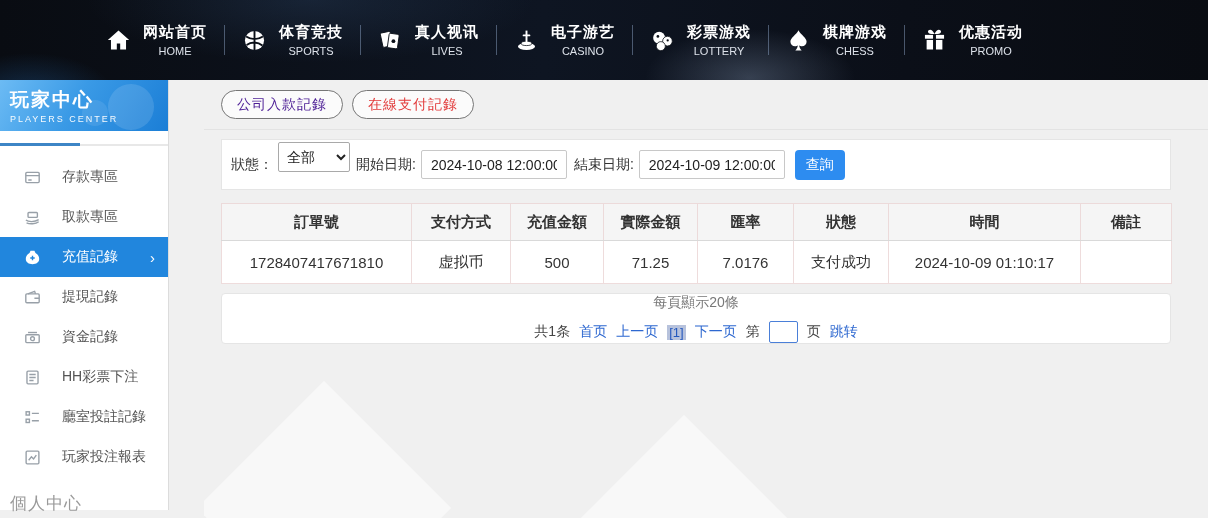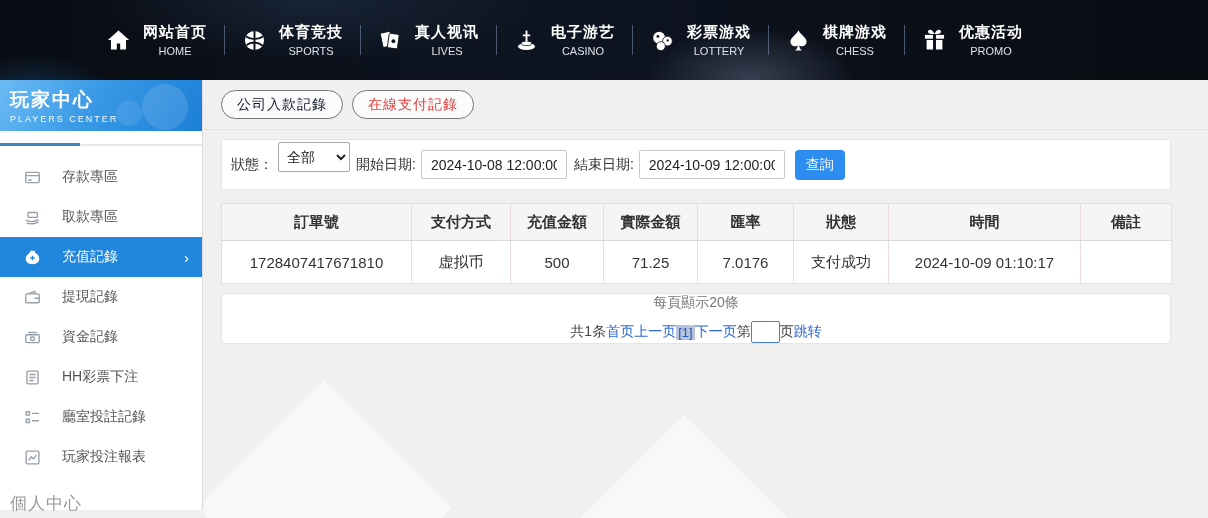--- a/index.html
+++ b/index.html
@@ -17,21 +17,21 @@
   .nav-items { display:flex; margin-left:88px; height:100%; }
   .nav-item { position:relative; display:flex; align-items:center; gap:11px;
     padding:0 17px; cursor:pointer; }
   .nav-item + .nav-item::before { content:''; position:absolute; left:0; top:25px;
     height:30px; width:1px; background:rgba(150,175,210,.45); }
   .nav-ico { width:27px; height:27px; display:block; }
   .nav-zh { color:#fff; font-size:15px; font-weight:bold; letter-spacing:1px; text-align:center; }
   .nav-en { color:#dde2ea; font-size:11px; text-align:center; margin-top:3px; }
 
   
-  .sidebar { position:absolute; top:80px; left:0; width:203px; bottom:8px;
+  .sidebar { position:absolute; top:80px; left:0; width:169px; bottom:8px;
     background:#fff; border-right:1px solid #dcdcdc; }
   .side-head { height:51px; padding:7px 0 0 10px; position:relative; overflow:hidden;
     background:linear-gradient(120deg,#6cbbf4 0%,#3a9ae6 45%,#1b7ed6 100%); }
   .side-head .t1 { color:#fff; font-size:19px; font-weight:bold; letter-spacing:2px; }
   .side-head .t2 { color:rgba(255,255,255,.95); font-size:9px; letter-spacing:2px; margin-top:1px; }
   .pad-wm { position:absolute; right:14px; top:4px; width:46px; height:46px; opacity:.35; }
   .pad-wm::before { content:''; position:absolute; inset:0; border-radius:50%;
     background:rgba(255,255,255,.35); }
   .pad-wm::after { content:''; position:absolute; left:-26px; top:16px; width:26px; height:26px;
     border-radius:50%; background:rgba(255,255,255,.25); }
@@ -47,21 +47,21 @@
   .menu-item .chev { position:absolute; right:13px; font-size:15px; color:#fff; }
 
   
   .main { position:absolute; top:80px; left:204px; right:0; bottom:0; background:#f0f0f0; overflow:hidden; }
   .wm { position:absolute; background:rgba(255,255,255,.5); transform:rotate(45deg); z-index:0; }
   .wm1 { width:180px; height:180px; left:30px; bottom:-80px; }
   .wm2 { width:160px; height:160px; left:400px; bottom:-90px; }
   .tabstrip { position:relative; z-index:1; height:50px; display:flex; align-items:center;
     padding-left:17px; gap:9px; border-bottom:1px solid #e3e3e3; }
   .btn-pill { height:29px; padding:0 15px; border:1px solid #767676; border-radius:15px;
-    background:#fbfbfb; font-size:14px; color:#0f172a; cursor:pointer;
+    background:#fbfbfb; font-size:14px; color:#4c1d95; cursor:pointer;
     font-family:inherit; letter-spacing:1px; }
   .btn-pill.active { color:#e23b3b; }
   .content { position:relative; z-index:1; margin-left:17px; width:950px; }
 
   .filter-panel { margin-top:9px; background:#fff; border:1px solid #e5e5e5; height:51px;
     display:flex; align-items:center; padding:0 9px; }
   .flabel { font-size:14px; color:#333; white-space:nowrap; }
   .fsel { width:72px; height:30px; border:1px solid #a9a9a9; border-radius:2px;
     font-size:14px; color:#222; margin:0 6px 16px 5px; padding-left:4px; font-family:inherit; background:#fff; }
   .fdate { width:146px; height:29px; border:1px solid #c8c8c8; border-radius:2px;
@@ -72,21 +72,21 @@
   table.rec { margin-top:13px; width:950px; border-collapse:collapse; table-layout:fixed;
     background:#fff; font-size:15px; }
   table.rec th { height:37px; background:#f5f5f5; font-weight:bold; color:#333;
     border:1px solid #ecdada; border-bottom:1px solid #d9d9d9; text-align:center; }
   table.rec td { height:43px; color:#333; border:1px solid #eedcdc; text-align:center; }
 
   .pager { margin-top:9px; background:#fff; border:1px solid #e5e5e5; border-radius:4px;
     height:51px; display:flex; align-items:center; justify-content:space-between;
     padding:0 13px; font-size:14px;flex-direction:column; }
   .pager .left { color:#777; }
-  .pager .right { display:flex; align-items:center; color:#444; }
+  .pager .right { display:flex; align-items:center; gap:9px; color:#444; }
   .pager a { color:#2e68d0; text-decoration:none; cursor:pointer; }
   .pg-cur { background:#b7c2dc; color:#2458bd; padding:0 2px; font-size:13px; }
   .pg-input { width:29px; height:22px; border:1px solid #4a7fd8; border-radius:2px; }
 </style>
 </head>
 <body>
 
 <div class="topnav">
   <div class="nav-items">
 

